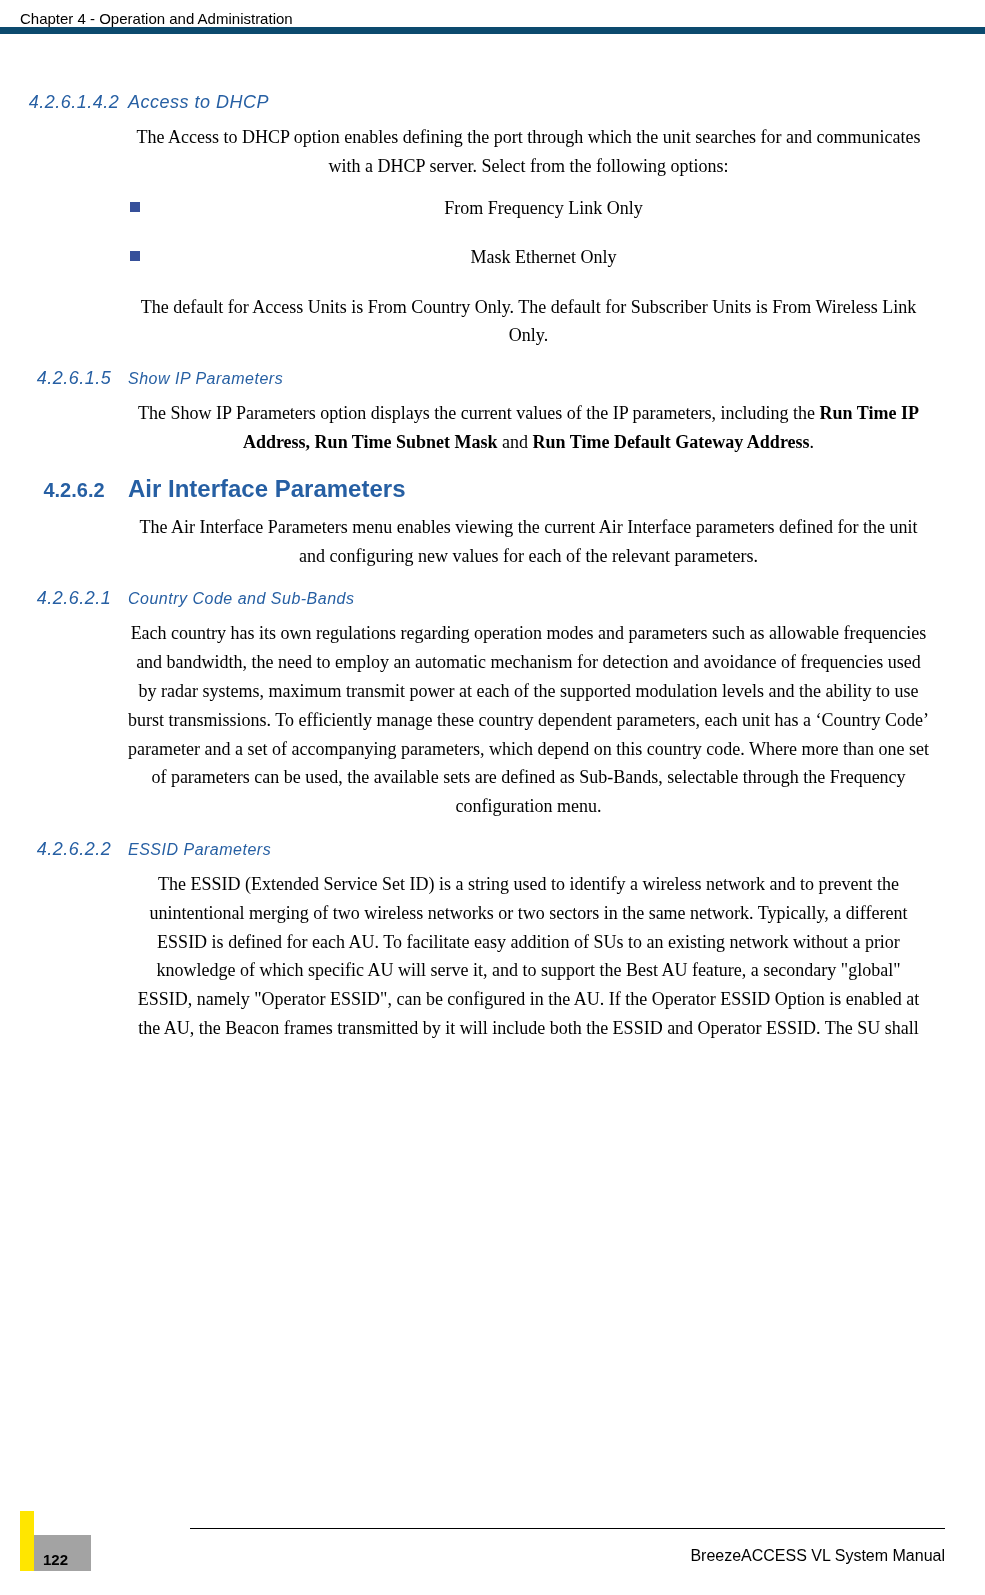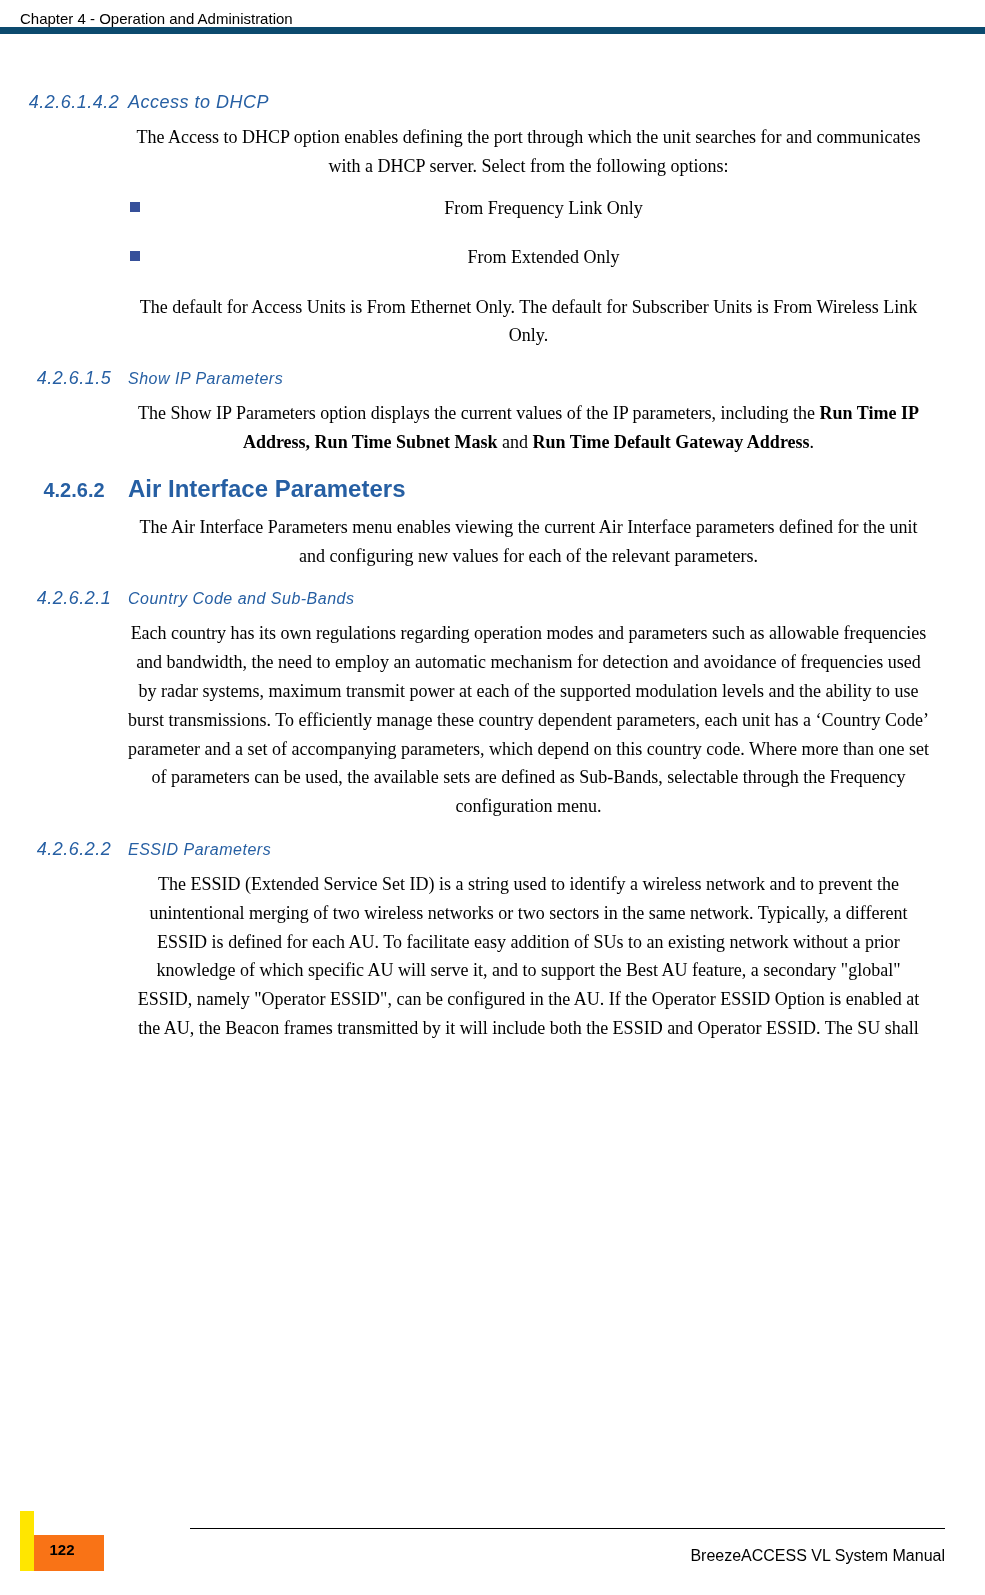--- a/index.html
+++ b/index.html
@@ -96,27 +96,27 @@
     border-top: 1.5px solid #000;
     margin-left: 170px;
     margin-bottom: 6px;
   }
   .footer-row {
     display: flex;
     align-items: flex-end;
     font-family: Arial, Helvetica, sans-serif;
   }
   .page-num-box {
-    background: #f97316;
-    width: 84px;
+    background: #a3a3a3;
+    width: 71px;
     height: 36px;
     display: flex;
     align-items: flex-end;
     justify-content: center;
-    padding-bottom: 13px;
+    padding-bottom: 3px;
     box-sizing: border-box;
     font-weight: bold;
     font-size: 15px;
   }
   .yellow-bar {
     position: absolute;
     left: 0;
     bottom: 0;
     width: 14px;
     height: 60px;
@@ -139,23 +139,23 @@
 
     <div class="section">
       <div class="sec-head lvl-a">
         <div class="num">4.2.6.1.4.2</div>
         <div class="ttl">Access to DHCP</div>
       </div>
       <div class="body-indent">
         <p class="body">The Access to DHCP option enables defining the port through which the unit searches for and communicates with a DHCP server. Select from the following options:</p>
         <ul class="blist">
           <li>From Frequency Link Only</li>
-          <li>From Extended Only</li>
+          <li>Mask Ethernet Only</li>
         </ul>
-        <p class="body">The default for Access Units is From Ethernet Only. The default for Subscriber Units is From Wireless Link Only.</p>
+        <p class="body">The default for Access Units is From Country Only. The default for Subscriber Units is From Wireless Link Only.</p>
       </div>
     </div>
 
     <div class="section">
       <div class="sec-head lvl-c">
         <div class="num">4.2.6.1.5</div>
         <div class="ttl">Show IP Parameters</div>
       </div>
       <div class="body-indent">
         <p class="body">

